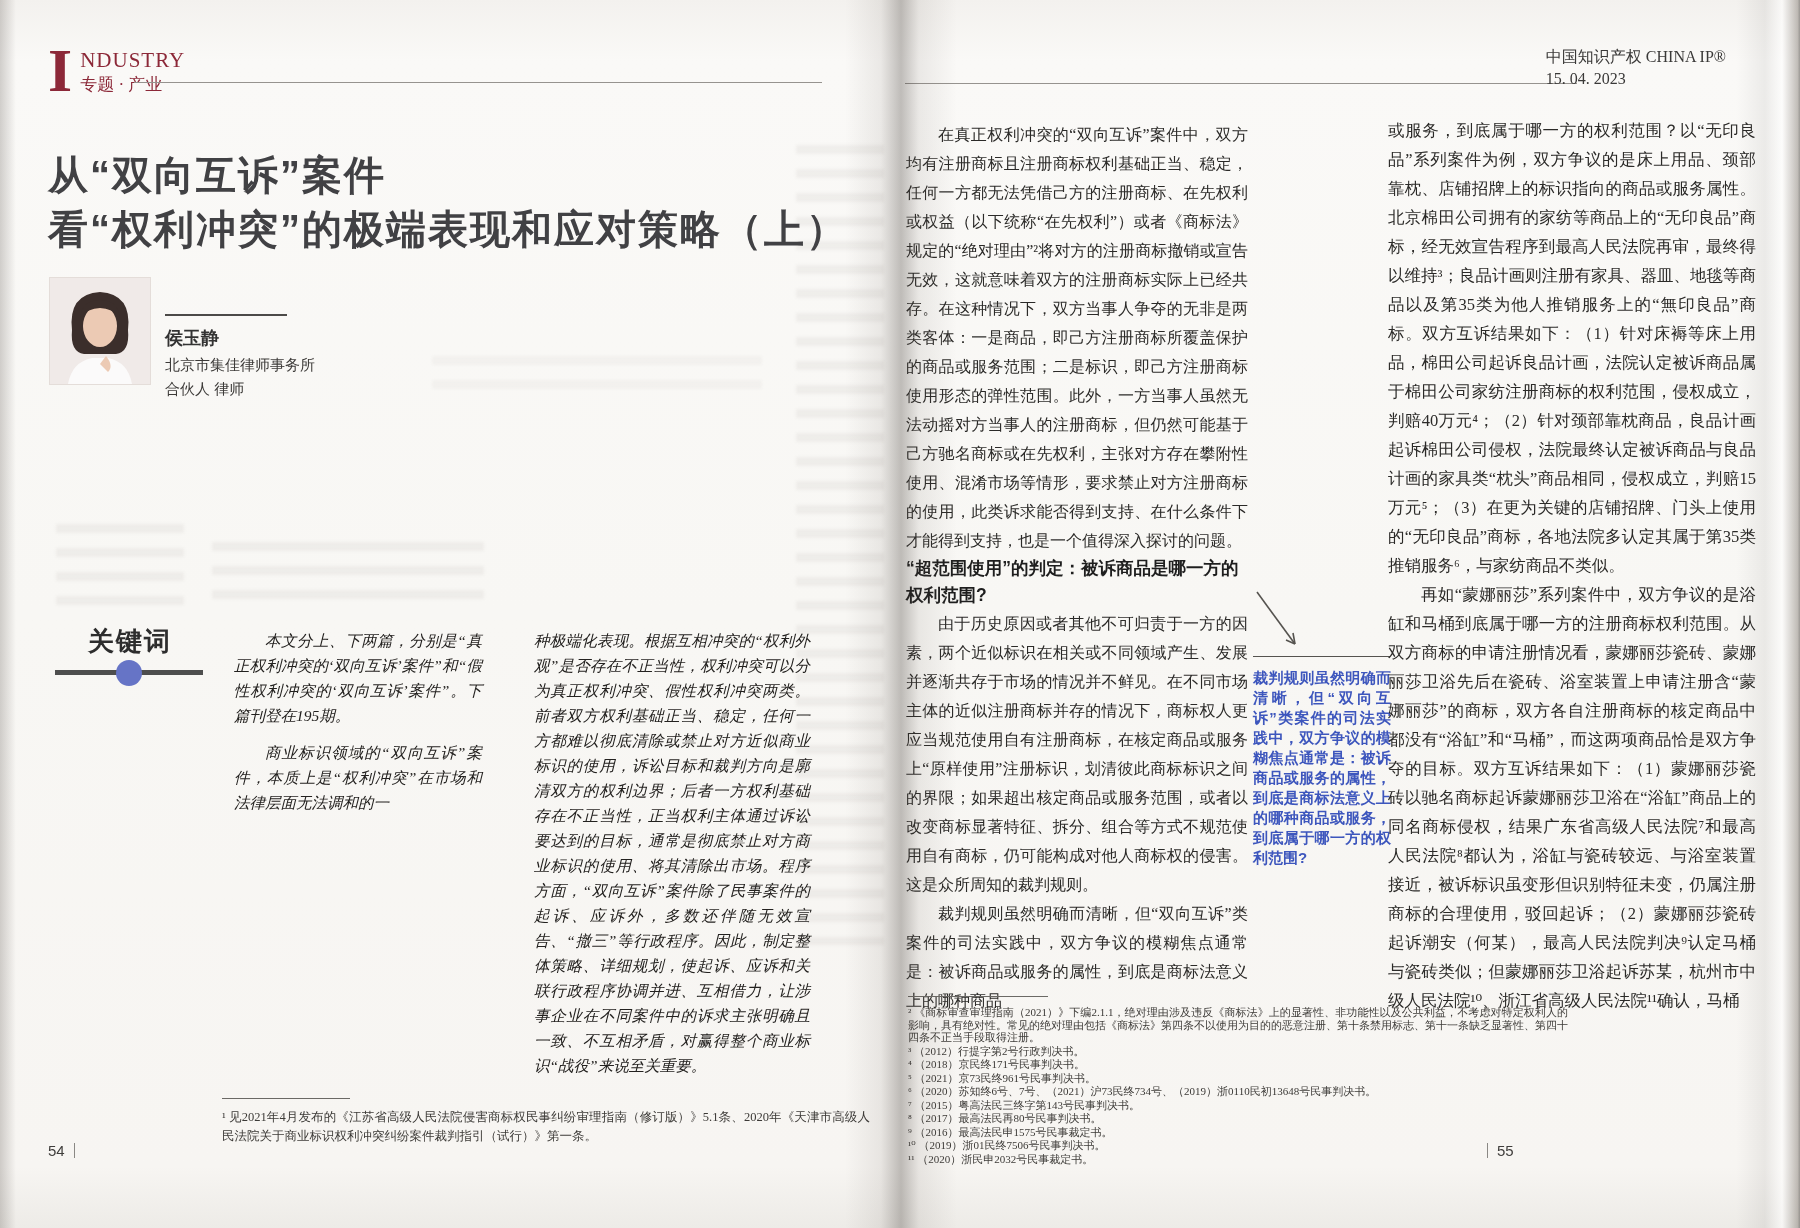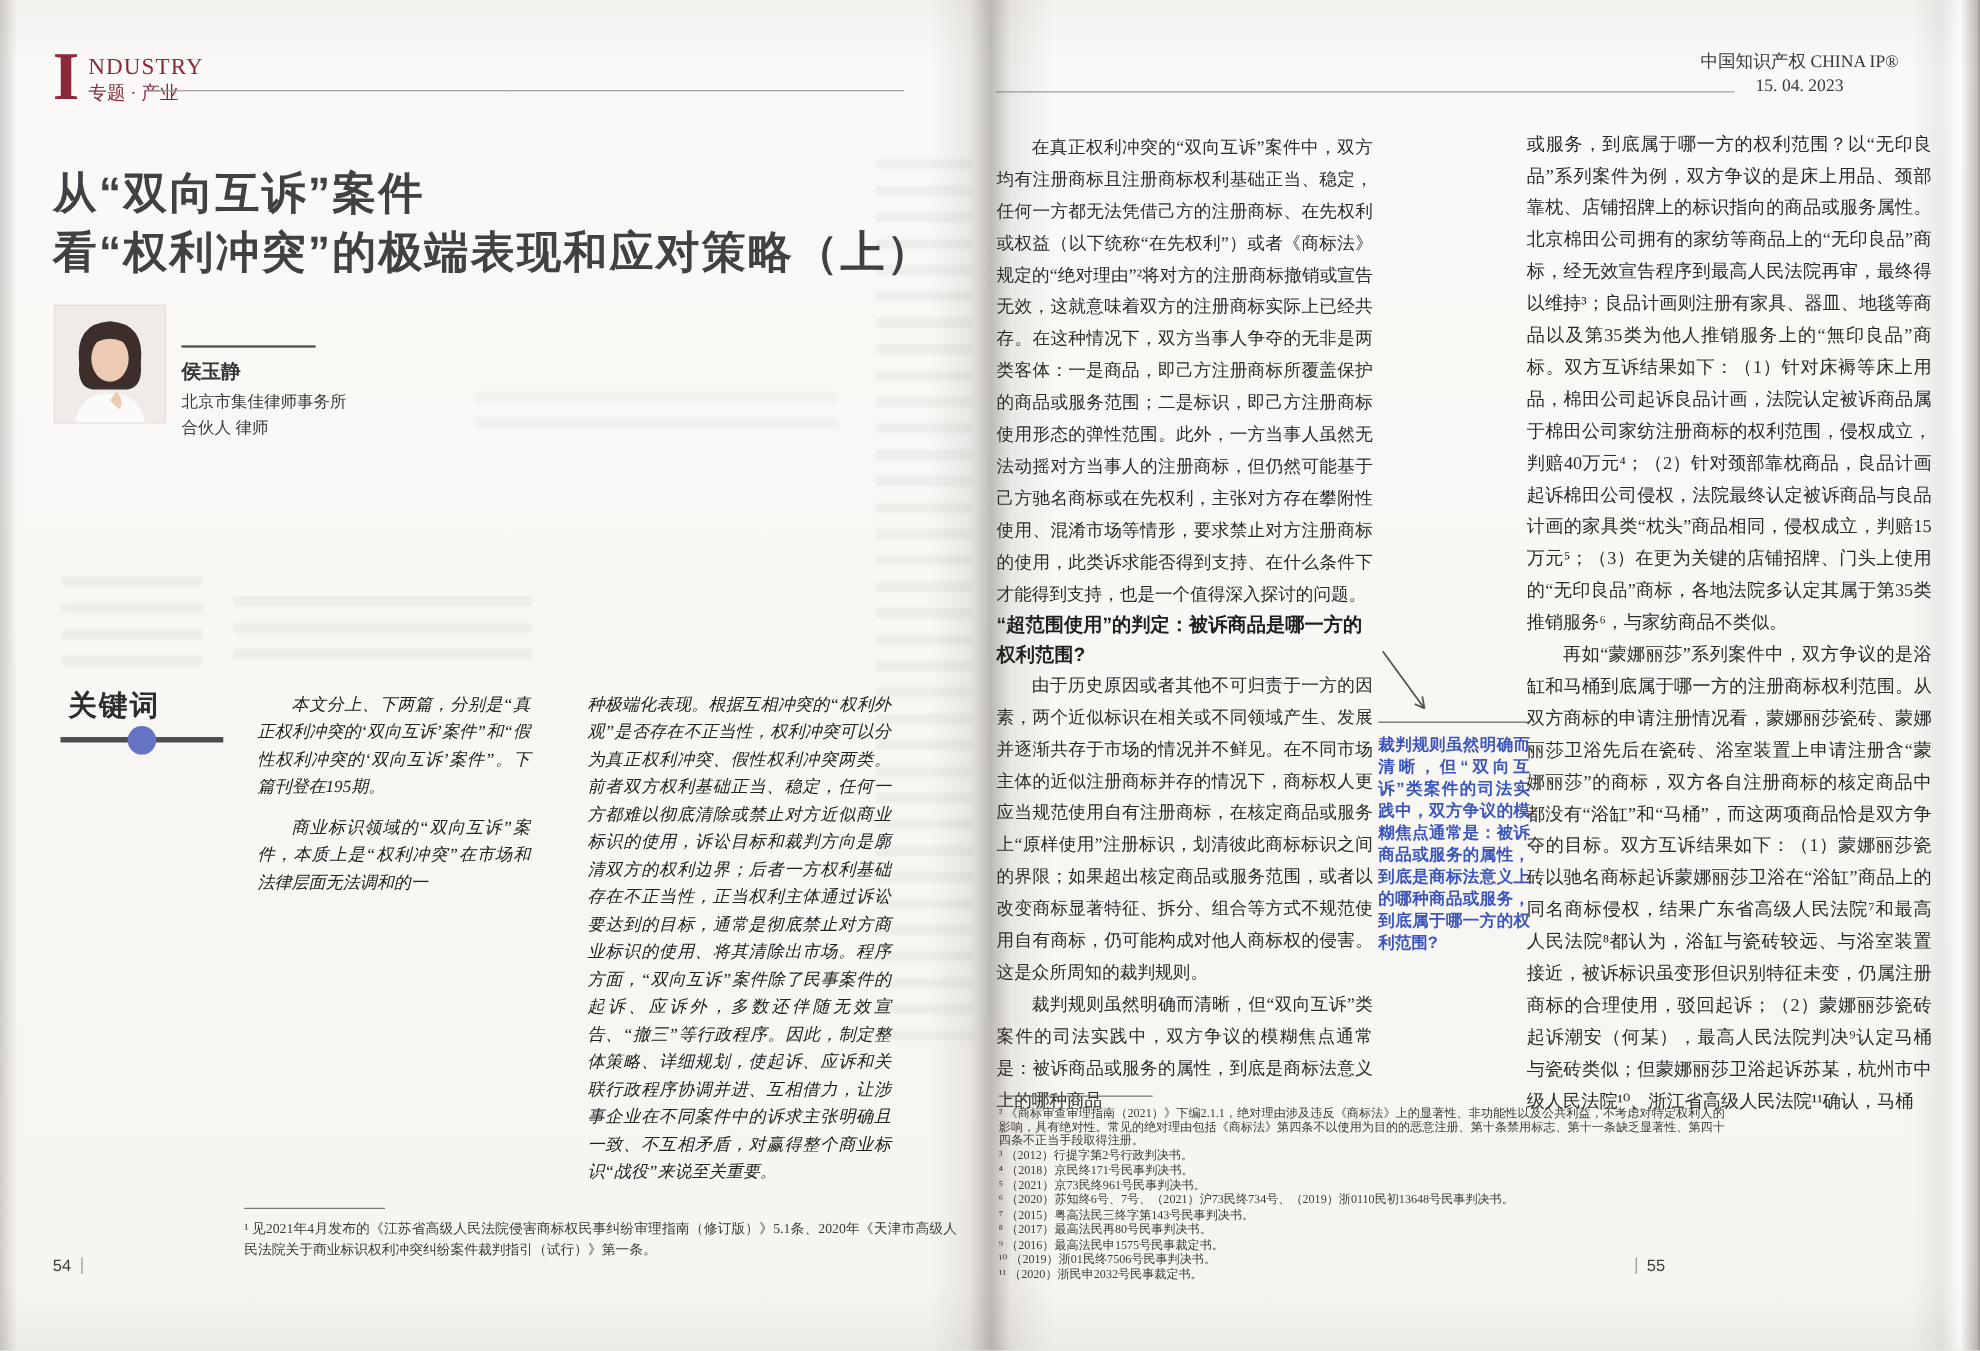--- a/index.html
+++ b/index.html
@@ -40,41 +40,41 @@
   .rule{height:1px;background:#96938f;}
   
   .title{left:48px;color:#414144;font-weight:bold;font-size:40px;letter-spacing:2px;white-space:nowrap;}
   
   .photo{left:50px;top:278px;width:100px;height:106px;background:#efe9e7;box-shadow:0 0 0 1px #e4ddd9;}
   .a-rule{left:165px;top:314px;width:122px;height:2px;background:#4c4a48;}
   .a-name{left:165px;top:326px;font-size:18px;font-weight:bold;color:#333;}
   .a-org{left:165px;top:356px;font-size:15px;color:#3c3a38;}
   .a-role{left:165px;top:380px;font-size:15px;color:#3c3a38;}
   
-  .kw-head{left:62px;top:624px;width:136px;text-align:left;font-size:26px;font-weight:bold;letter-spacing:2px;color:#2d2d2d;}
+  .kw-head{left:62px;top:624px;width:136px;text-align:center;font-size:26px;font-weight:bold;letter-spacing:2px;color:#2d2d2d;}
   .kw-bar{left:55px;top:670px;width:148px;height:5px;background:#4e4e4e;}
   .kw-dot{left:116px;top:660px;width:26px;height:26px;border-radius:50%;background:#6674c6;}
   .kw-items{left:62px;top:692px;width:136px;text-align:center;font-size:22px;font-weight:bold;line-height:30px;color:#2a2a2a;}
   
   .lcol{font-family:"Liberation Serif","DejaVu Serif",serif;font-style:italic;font-size:15.5px;line-height:25px;color:#23211f;text-align:justify;}
   .lcol p{margin:12px;text-indent:2em;}
   .lcol p.noindent{text-indent:0;}
   .col1{left:222px;top:616px;width:272px;}
   .col2{left:522px;top:616px;width:300px;}
   
   .fn-rule{height:1px;background:#6b6965;}
   .fn{font-family:"Liberation Serif","DejaVu Serif",serif;color:#3c3a37;text-align:justify;}
   .fn-left{left:222px;top:1108px;width:648px;font-size:12.5px;line-height:19px;}
   .rfns{left:908px;top:1006px;width:660px;font-size:11px;line-height:12.5px;}
   .rfns div{margin-bottom:1px;}
   
   .pnum{font-size:15px;color:#3f3d3b;display:flex;align-items:center;gap:9px;}
   .pbar{width:1px;height:15px;background:#8a8884;display:inline-block;}
   
-  .mag{right:74px;top:46px;text-align:center;font-family:"Liberation Serif",serif;font-size:16px;color:#3a3938;line-height:22px;}
+  .mag{right:74px;top:46px;text-align:left;font-family:"Liberation Serif",serif;font-size:16px;color:#3a3938;line-height:22px;}
   
   .rcol{font-family:"Liberation Serif","DejaVu Serif",serif;font-size:16px;line-height:29px;color:#2b2a28;text-align:justify;}
   .rcol p{margin:0;text-indent:2em;}
   .rcol p.noindent{text-indent:0;}
   .rcol1{left:906px;top:120px;width:342px;}
   .rcol2{left:1388px;top:116px;width:368px;font-size:16.5px;}
   .rhead{font-family:"Liberation Sans",sans-serif;font-weight:bold;font-size:17.5px;line-height:27px;color:#1e1e1e;margin:16px 0 10px;text-indent:0 !important;text-align:left;}
   
   .pq-rule{left:1253px;top:656px;width:137px;height:1px;background:#55534f;}
   .pq-text{left:1253px;top:668px;width:138px;font-weight:bold;font-size:15px;line-height:20px;color:#3d56bd;text-align:justify;}

